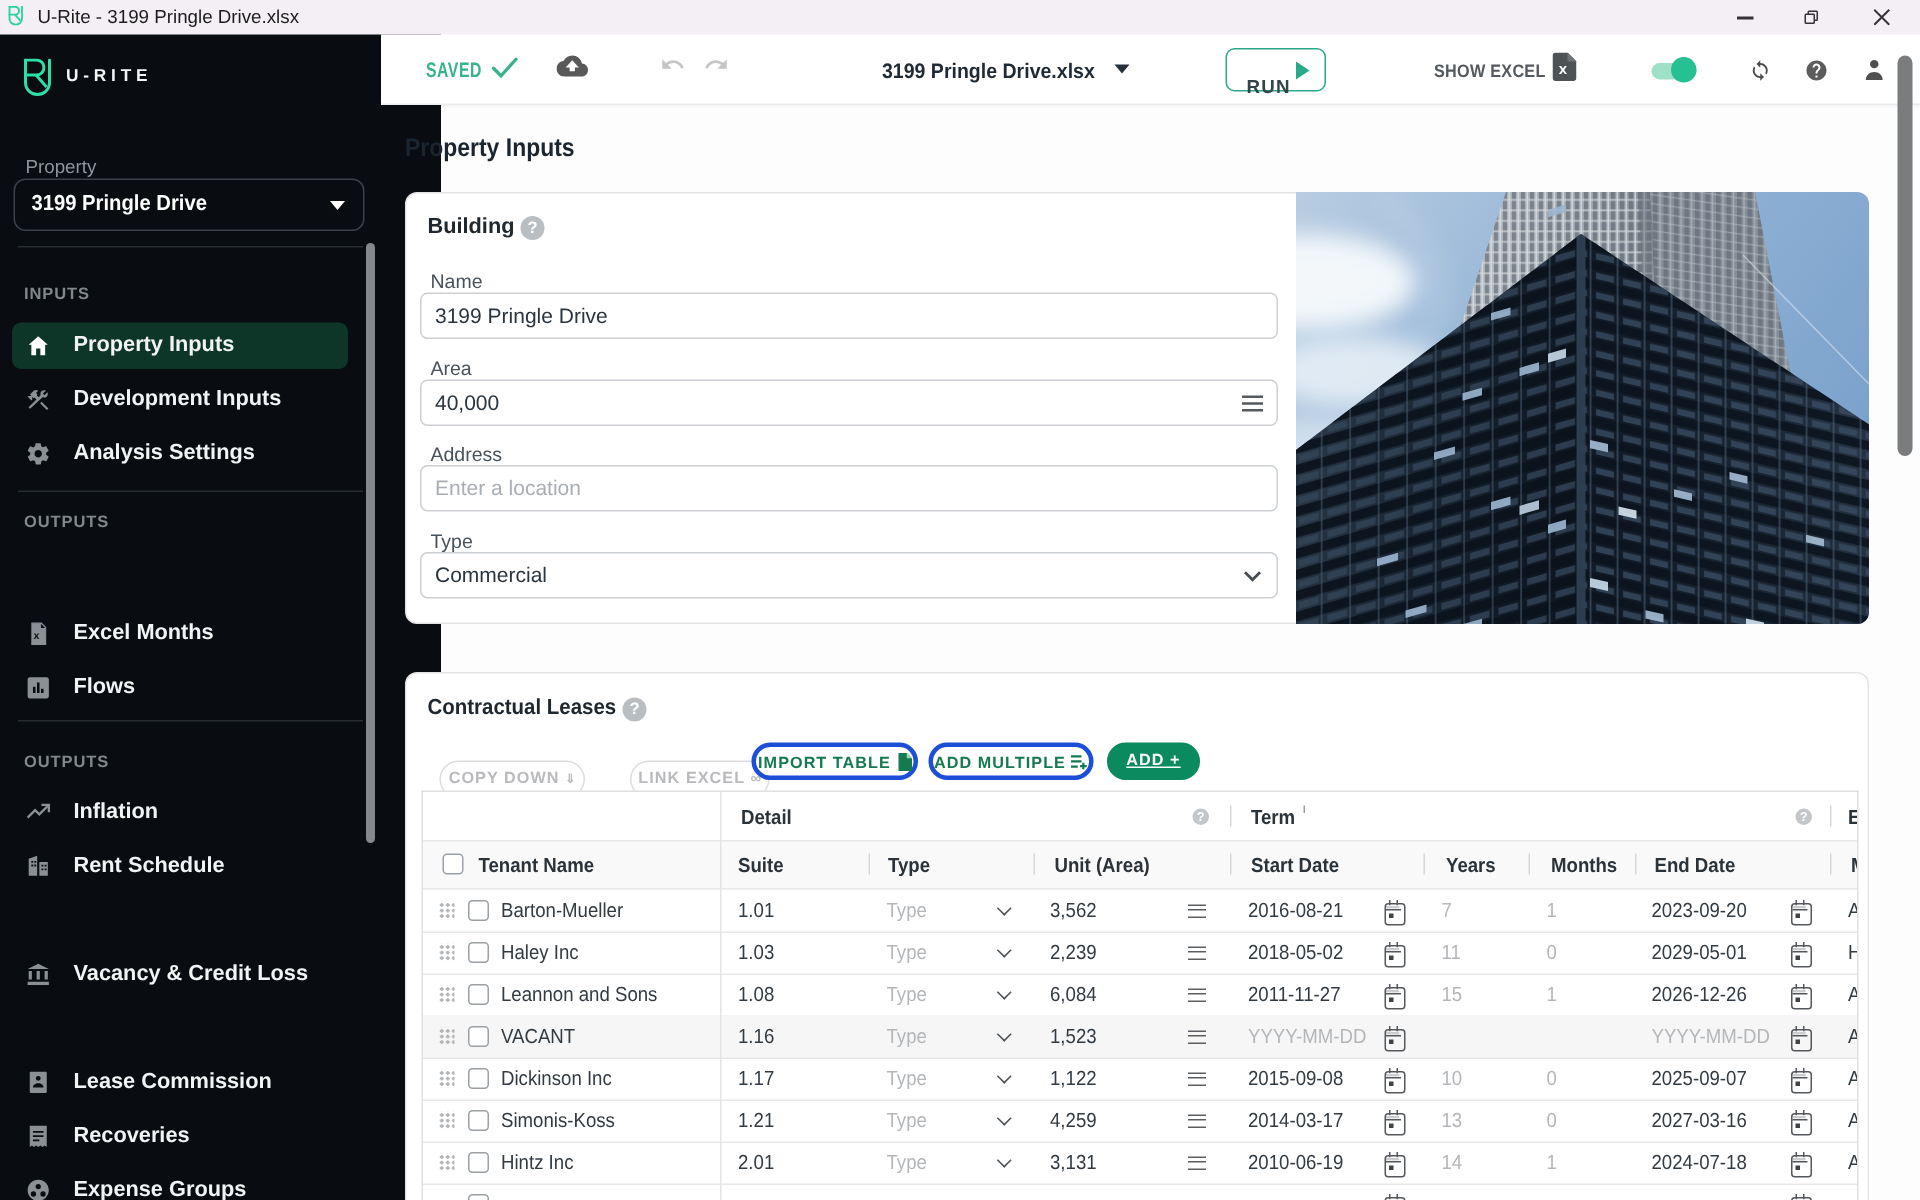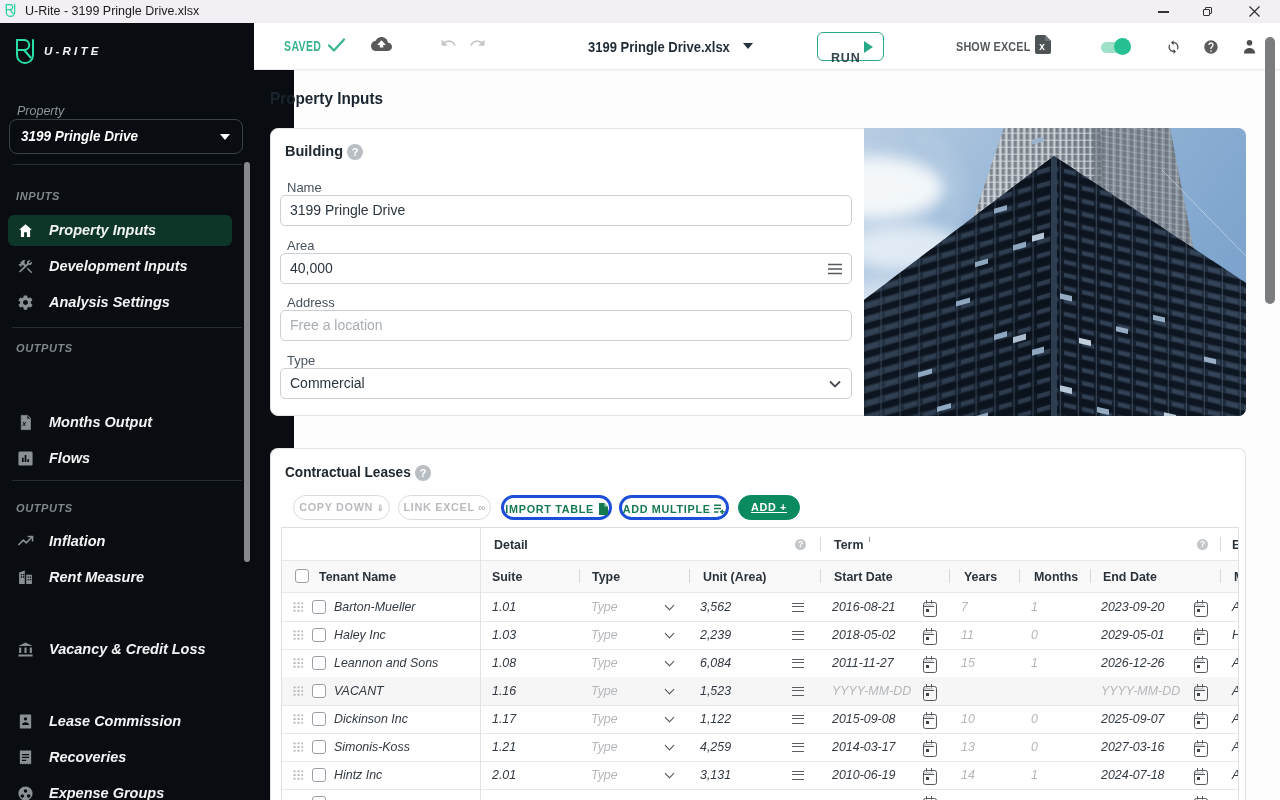--- a/index.html
+++ b/index.html
@@ -6,21 +6,21 @@
 html,body { width:1280px; height:800px; overflow:hidden; }
 body { font-family:"Liberation Sans", sans-serif; }
 #app { position:relative; width:1280px; height:800px; background:#fdfdfe; overflow:hidden; }
 .abs { position:absolute; }
 
 
 #titlebar { position:absolute; left:0; top:0; width:1280px; height:23px; background:#f3eff4; }
 #titlebar .ttext { position:absolute; left:25px; top:4px; font-size:12.5px; color:#1c1c1c; }
 
 
-#sidebar { position:absolute; left:0; top:23px; width:294px; height:777px; background:#090d11;font-style:italic; }
+#sidebar { position:absolute; left:0; top:23px; width:294px; height:777px; background:#090d11; }
 .sb-label { position:absolute; left:16px; color:#82878c; font-size:11px; font-weight:bold; letter-spacing:0.6px; }
 .sb-plabel { position:absolute; left:17px; top:81px; color:#8f959a; font-size:12.5px; }
 #propsel { position:absolute; left:9px; top:96px; width:234px; height:35px; border:1px solid #3c4147; border-radius:8px; }
 #propsel .ptext { position:absolute; left:11px; top:8px; color:#fff; font-weight:bold; font-size:14.5px; transform:scaleX(0.93); transform-origin:left; }
 #propsel .caret { position:absolute; right:12px; top:14px; width:0; height:0; border-left:5.5px solid transparent; border-right:5.5px solid transparent; border-top:6px solid #fff; }
 .sb-div { position:absolute; left:12px; width:230px; height:1px; background:#272c31; }
 .nav-item { position:absolute; left:8px; width:224px; height:31px; border-radius:6px; }
 .nav-item.active { background:#0d3628; }
 .nav-item .nt { position:absolute; left:41px; top:7px; color:#f2f3f4; font-weight:bold; font-size:14.5px; white-space:nowrap; }
 .nav-item .ni { position:absolute; left:9px; top:7px; width:17px; height:17px; }
@@ -33,36 +33,36 @@
 .card { position:absolute; background:#fff; border:1px solid #e4e4e7; border-radius:8px; }
 h1.pagehead { position:absolute; left:270px; top:89px; font-size:17px; color:#1a2530; }
 .cardtitle { position:absolute; font-size:14.5px; font-weight:bold; color:#20282f; }
 .qicon { position:absolute; width:16px; height:16px; border-radius:50%; background:#b9bec3; color:#fff; font-size:11px; font-weight:bold; text-align:center; line-height:16px; }
 .flabel { position:absolute; font-size:13px; color:#47525c; }
 .finput { position:absolute; left:280px; width:572px; height:31px; background:#fff; border:1px solid #ccd0d4; border-radius:5px; font-size:14px; color:#2b353f; line-height:29px; padding-left:9px; }
 .finput .ph { color:#a9aeb4; }
 
 
 .pill { position:absolute; top:495px; height:25px; border-radius:13px; font-size:10.8px; font-weight:bold; letter-spacing:0.7px; text-align:center; background:#fff; white-space:nowrap; }
-.pill.dis { border:1px solid #dcdcde; color:#b9babd; }
+.pill.dis { border:1px solid #dcdcde; color:#b9babd;margin-top:12px; }
 .pill.grn { border:3px solid #1d4ed8; color:#157a50; }
 .pill.fill { background:#0b8a60; color:#fff; border:1px solid #0b8a60; }
 
 
 #tablewrap { position:absolute; left:281px; top:527px; width:958px; height:273px; border:1px solid #e0e0e2; border-bottom:none; overflow:hidden; background:#fff; }
 .trow { position:absolute; left:0; width:958px; }
 .hdiv { position:absolute; top:0; width:4px; height:14px; border-left:1px solid #d8d8da; }
 .cell { position:absolute; font-size:13.5px; color:#323a42; white-space:nowrap; transform:scaleX(0.92); transform-origin:left center; }
 .cell.bold { font-weight:bold; color:#2a323a; }
 .cell.gray { color:#b4b7ba; }
 .rowline { position:absolute; left:0; width:958px; height:1px; background:#e8e8ea; }
 .vline { position:absolute; top:0; width:1px; background:#e3e3e5; }
 .cbox { position:absolute; width:14px; height:14px; border:1.5px solid #9aa0a5; border-radius:3px; background:#fff; }
 .qicon2 { position:absolute; width:11px; height:11px; border-radius:50%; background:#c3c7ca; color:#fff; font-size:8.5px; font-weight:bold; text-align:center; line-height:11px; }
-.trow { position:absolute; height:28px; width:958px;font-style:italic; }
+.trow { position:absolute; height:28px; width:958px; }
 .trow.vac { background:#f6f6f7; }
 .trow .cell { top:6px; }
 .drag { position:absolute; left:10px; top:8px; width:11px; height:12px; background-image:radial-gradient(circle, #b3b6b9 1.1px, transparent 1.3px); background-size:4px 3.7px; background-position:0.5px 0.5px; }
 .rcb { left:30px; top:7px; }
 .tn { left:52px; } .su { left:210px; } .ty { left:309px; } .un { left:418px; }
 .sd { left:550px; } .yr { left:679px; } .mo { left:749px; } .ed { left:819px; } .me { left:950px; }
 .tych { position:absolute; left:383px; top:9px; width:10px; height:10px; }
 .tych::before { content:""; position:absolute; left:1px; top:0px; width:6px; height:6px; border-right:1.7px solid #4b5055; border-bottom:1.7px solid #4b5055; transform:rotate(45deg); }
 .uico { position:absolute; left:510px; top:9.5px; width:12px; height:9px; border-top:1.4px solid #5a5e62; border-bottom:1.4px solid #5a5e62; }
 .uico::before { content:""; position:absolute; left:0; right:0; top:2.4px; height:1.4px; background:#5a5e62; }
@@ -126,42 +126,42 @@
         </svg>
       <div class="nt">Analysis Settings</div>
     </div>
     <div class="sb-div" style="top:304px"></div>
     <div class="sb-label" style="top:319px">OUTPUTS</div>
     <div class="nav-item" style="top:384px">
       <svg class="ni" viewBox="0 0 24 24" fill="#8b9095">
           <path d="M6 2 h9 l4 4 v16 h-13 z M14 2 v5 h5" stroke="#8b9095" fill="#8b9095"></path>
           <text x="7.5" y="17" font-size="10" fill="#0c1114" font-weight="bold" font-family="Liberation Sans">x</text>
         </svg>
-      <div class="nt">Months Output</div>
+      <div class="nt">Excel Months</div>
     </div>
     <div class="nav-item" style="top:420px">
       <svg class="ni" viewBox="0 0 24 24" fill="#8b9095">
           <path d="M4 2 h16 c1 0 2 1 2 2 v16 c0 1 -1 2 -2 2 h-16 c-1 0 -2 -1 -2 -2 v-16 c0 -1 1 -2 2 -2z M7 17 v-6 h2.4 v6z M10.8 17 v-10 h2.4 v10z M14.6 17 v-4 h2.4 v4z" fill-rule="evenodd"></path>
         </svg>
       <div class="nt">Flows</div>
     </div>
     <div class="sb-div" style="top:457px"></div>
     <div class="sb-label" style="top:479px">OUTPUTS</div>
     <div class="nav-item" style="top:503px">
       <svg class="ni" viewBox="0 0 24 24" fill="none" stroke="#8b9095" stroke-width="2.2">
           <path d="M2 17 L9 10 L13 14 L22 5"></path>
           <path d="M15 5 L22 5 L22 12" fill="none"></path>
         </svg>
       <div class="nt">Inflation</div>
     </div>
     <div class="nav-item" style="top:539px">
       <svg class="ni" viewBox="0 0 24 24" fill="#8b9095">
           <path d="M3 21 V5 l8-3 v19z M13 21 V8 h8 v13z M5.5 7 h1.8 v1.8 h-1.8z M8.3 7 h1.8 v1.8 h-1.8z M5.5 10.4 h1.8 v1.8 h-1.8z M8.3 10.4 h1.8 v1.8 h-1.8z M15 10.5 h1.8 v1.8 H15z M18 10.5 h1.8 v1.8 H18z M15 14 h1.8 v1.8 H15z M18 14 h1.8 v1.8 H18z" fill-rule="evenodd"></path>
         </svg>
-      <div class="nt">Rent Measure</div>
+      <div class="nt">Rent Schedule</div>
     </div>
     <div class="nav-item" style="top:611px">
       <svg class="ni" viewBox="0 0 24 24" fill="#8b9095">
           <path d="M12 2 L22 7 L2 7 Z M3 9 h3 v8 h-3z M10.5 9 h3 v8 h-3z M18 9 h3 v8 h-3z M2 19 h20 v3 h-20z"></path>
         </svg>
       <div class="nt">Vacancy &amp; Credit Loss</div>
     </div>
     <div class="nav-item" style="top:683px">
       <svg class="ni" viewBox="0 0 24 24" fill="#8b9095">
           <path d="M5 2 h14 c.6 0 1 .4 1 1 v18 c0 .6-.4 1-1 1 h-14 c-.6 0-1-.4-1-1 v-18 c0-.6.4-1 1-1z M12 6 a2.3 2.3 0 1 1 0 4.6 2.3 2.3 0 0 1 0-4.6z M7 17 c0-2.5 2.2-4 5-4 s5 1.5 5 4z" fill-rule="evenodd"></path>
@@ -228,21 +228,21 @@
   <div class="qicon" style="left:347px;top:144px;">?</div>
   <div class="flabel" style="left:287px;top:180px;">Name</div>
   <div class="finput" style="top:195px;">3199 Pringle Drive</div>
   <div class="flabel" style="left:287px;top:238px;">Area</div>
   <div class="finput" style="top:253px;">40,000
     <svg class="abs" style="right:9px;top:9px" width="14" height="12" viewBox="0 0 14 12" stroke="#555a5e" stroke-width="1.6">
         <path d="M0 1.5 h14 M0 6 h14 M0 10.5 h14"></path>
       </svg>
   </div>
   <div class="flabel" style="left:287px;top:295px;">Address</div>
-  <div class="finput" style="top:310px;"><span class="ph">Free a location</span></div>
+  <div class="finput" style="top:310px;"><span class="ph">Enter a location</span></div>
   <div class="flabel" style="left:287px;top:353px;">Type</div>
   <div class="finput" style="top:368px;">Commercial
     <svg class="abs" style="right:10px;top:11px" width="12" height="8" viewBox="0 0 12 8" fill="none" stroke="#454b50" stroke-width="1.8">
         <path d="M1 1.5 L6 6.5 L11 1.5"></path>
       </svg>
   </div>
   <div class="abs" style="left:864px;top:128px;width:382px;height:288px;border-radius:0 8px 8px 0;overflow:hidden;">
     <svg width="382" height="288" viewBox="0 0 382 288">
       <defs>
         <linearGradient id="sky" x1="0" y1="0" x2="1" y2="0.55">
@@ -343,21 +343,21 @@
         <rect x="252" y="265" width="12" height="5" transform="skewY(13)"></rect>
       </g>
       <polygon points="187,30 190,28 193,30 193,288 187,288" fill="#2f3f52" opacity="0.95"></polygon>
     </svg>
   </div>
 
   <div class="card" style="left:270px;top:448px;width:976px;height:352px;border-bottom:none;border-radius:8px 8px 0 0;"></div>
   <div class="cardtitle" style="left:285px;top:464px;transform:scaleX(0.94);transform-origin:left;">Contractual Leases</div>
   <div class="qicon" style="left:415px;top:465px;">?</div>
   <div class="pill dis" style="left:293px;width:97px;line-height:23px;">COPY DOWN <span style="font-size:8.5px;letter-spacing:0">⇓</span></div>
-  <div class="pill dis" style="left:398px;width:93px;line-height:23px;">LINK EXCEL <span style="font-size:10px;letter-spacing:0">∞</span></div>
+  <div class="pill dis" style="left:420px;width:93px;line-height:23px;">LINK EXCEL <span style="font-size:10px;letter-spacing:0">∞</span></div>
   <div class="pill grn" style="left:501px;width:111px;line-height:23px;">IMPORT TABLE
     <svg style="vertical-align:-2px" width="10" height="12" viewBox="0 0 10 12" fill="#157a50">
         <path d="M1 0 h5.5 L10 3.5 V12 H1z"></path>
         <path d="M6.5 0 v3.5 H10" fill="#9fd4bc"></path>
       </svg></div>
   <div class="pill grn" style="left:619px;width:110px;line-height:23px;">ADD MULTIPLE
     <svg style="vertical-align:-1px" width="11" height="10" viewBox="0 0 11 10" fill="none" stroke="#157a50" stroke-width="1.5">
         <path d="M0 1.2 h7 M0 4.6 h7 M0 8 h4.5 M8.2 5.5 v4.5 M6 7.8 h4.5"></path>
       </svg></div>
   <div class="pill fill" style="left:738px;width:62px;line-height:23px;text-decoration:underline;">ADD +</div>

